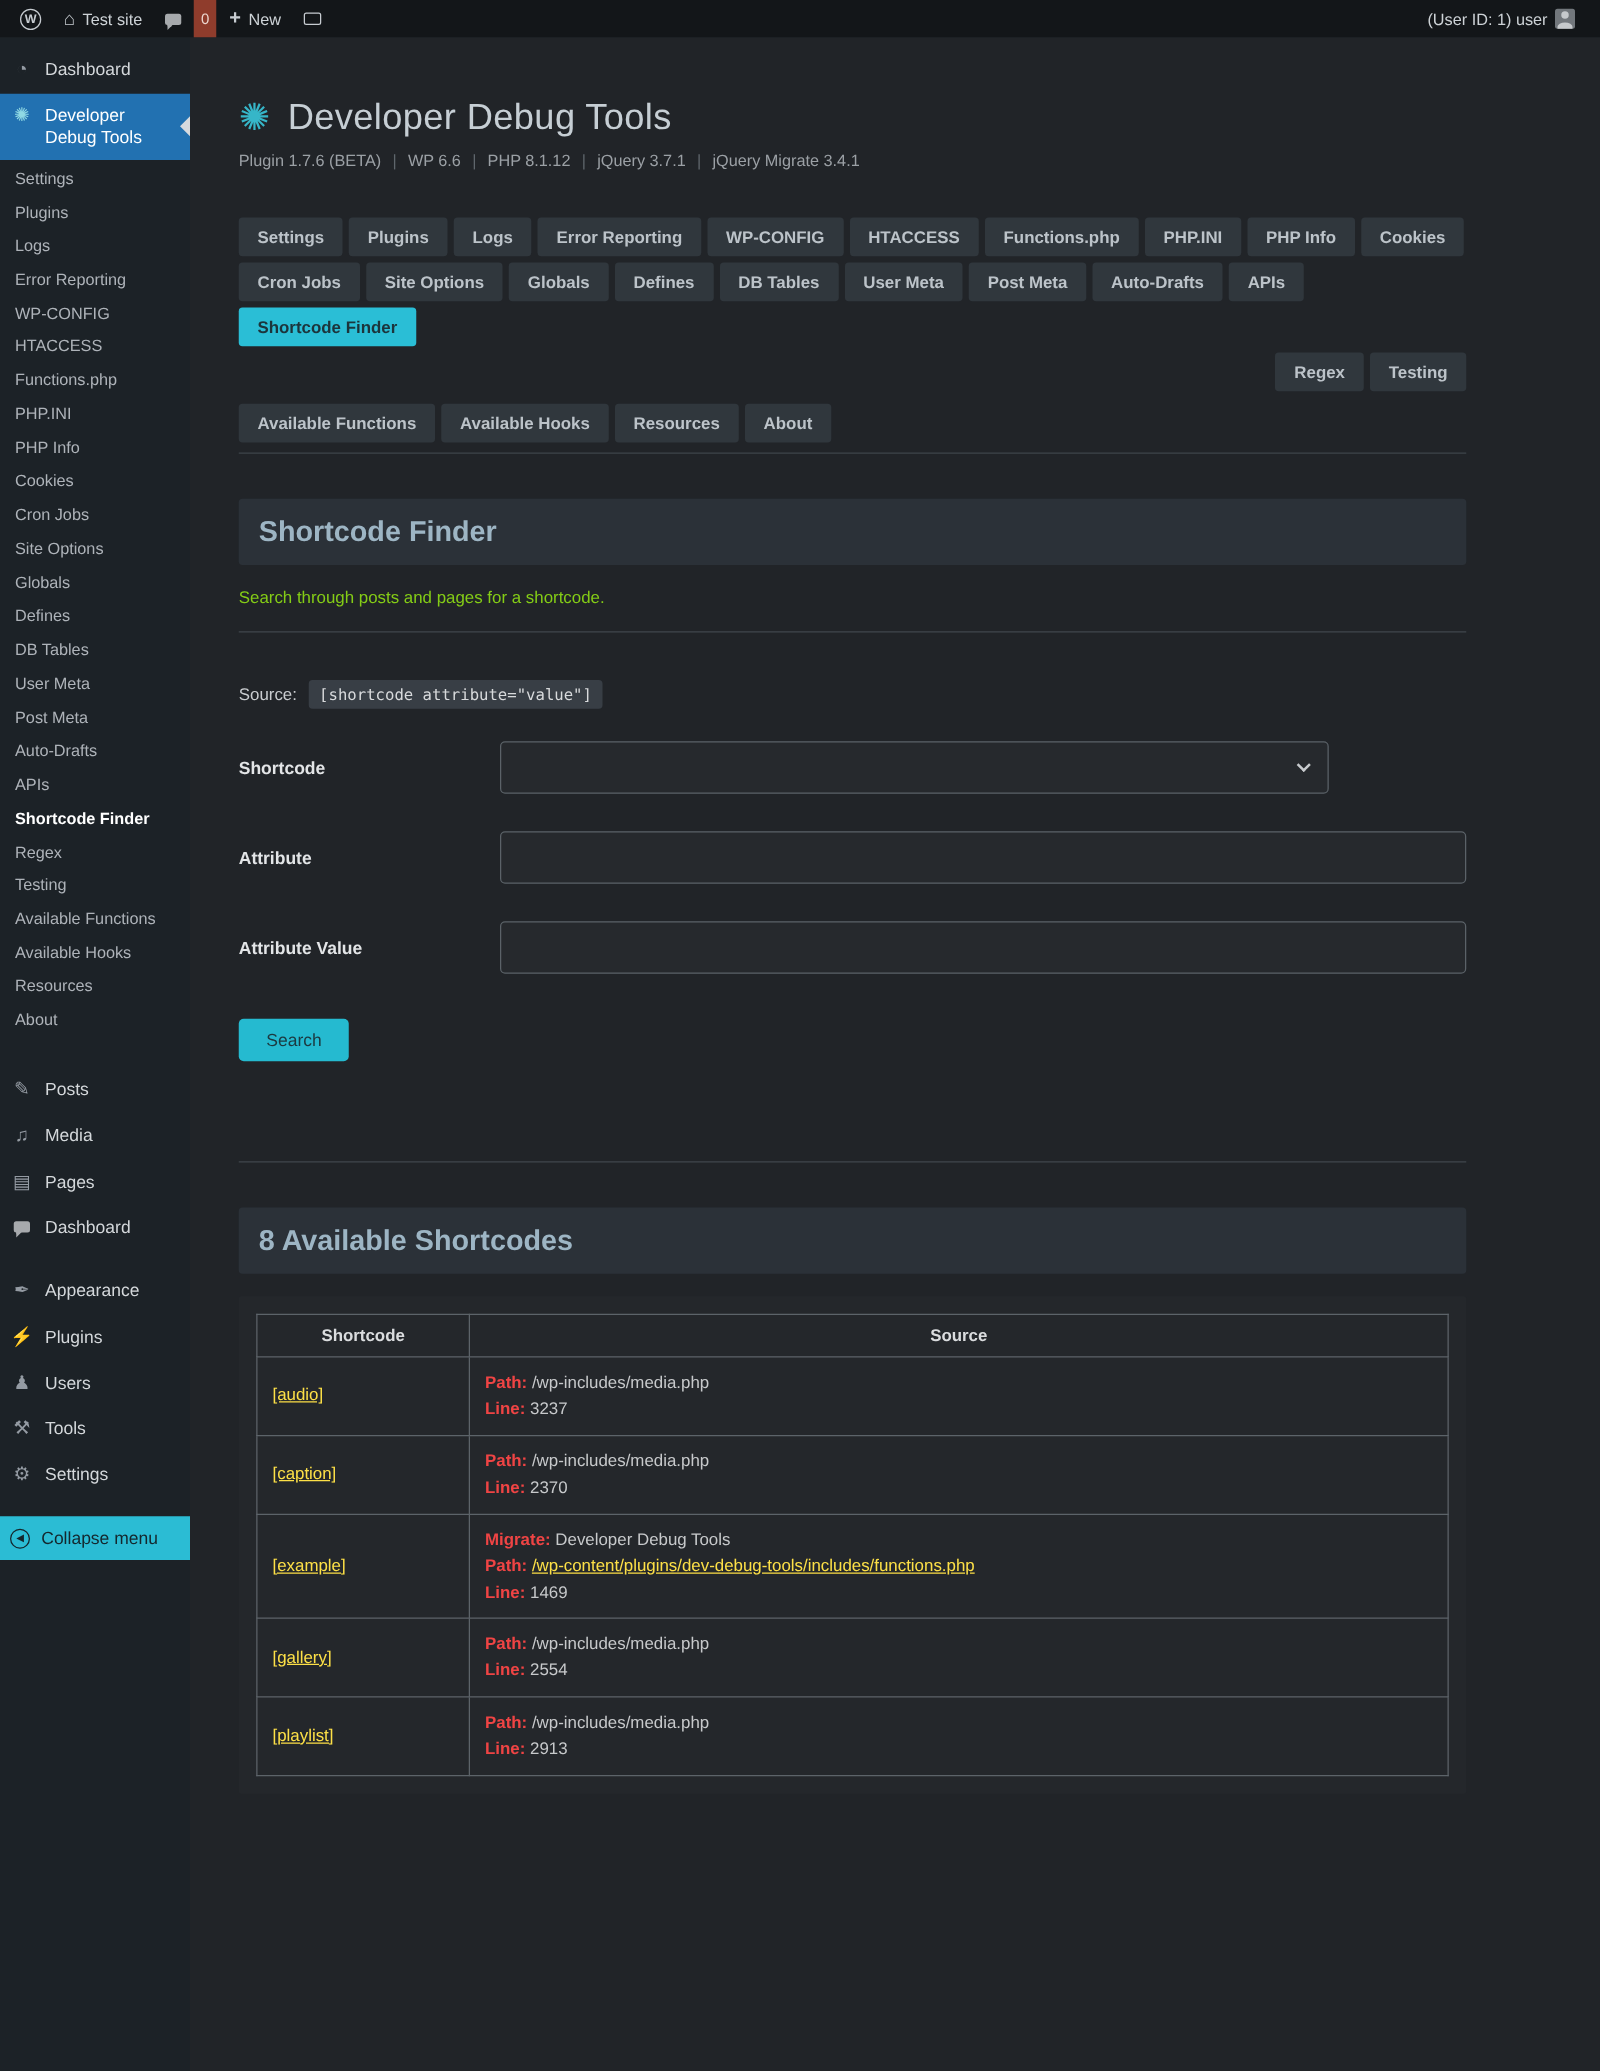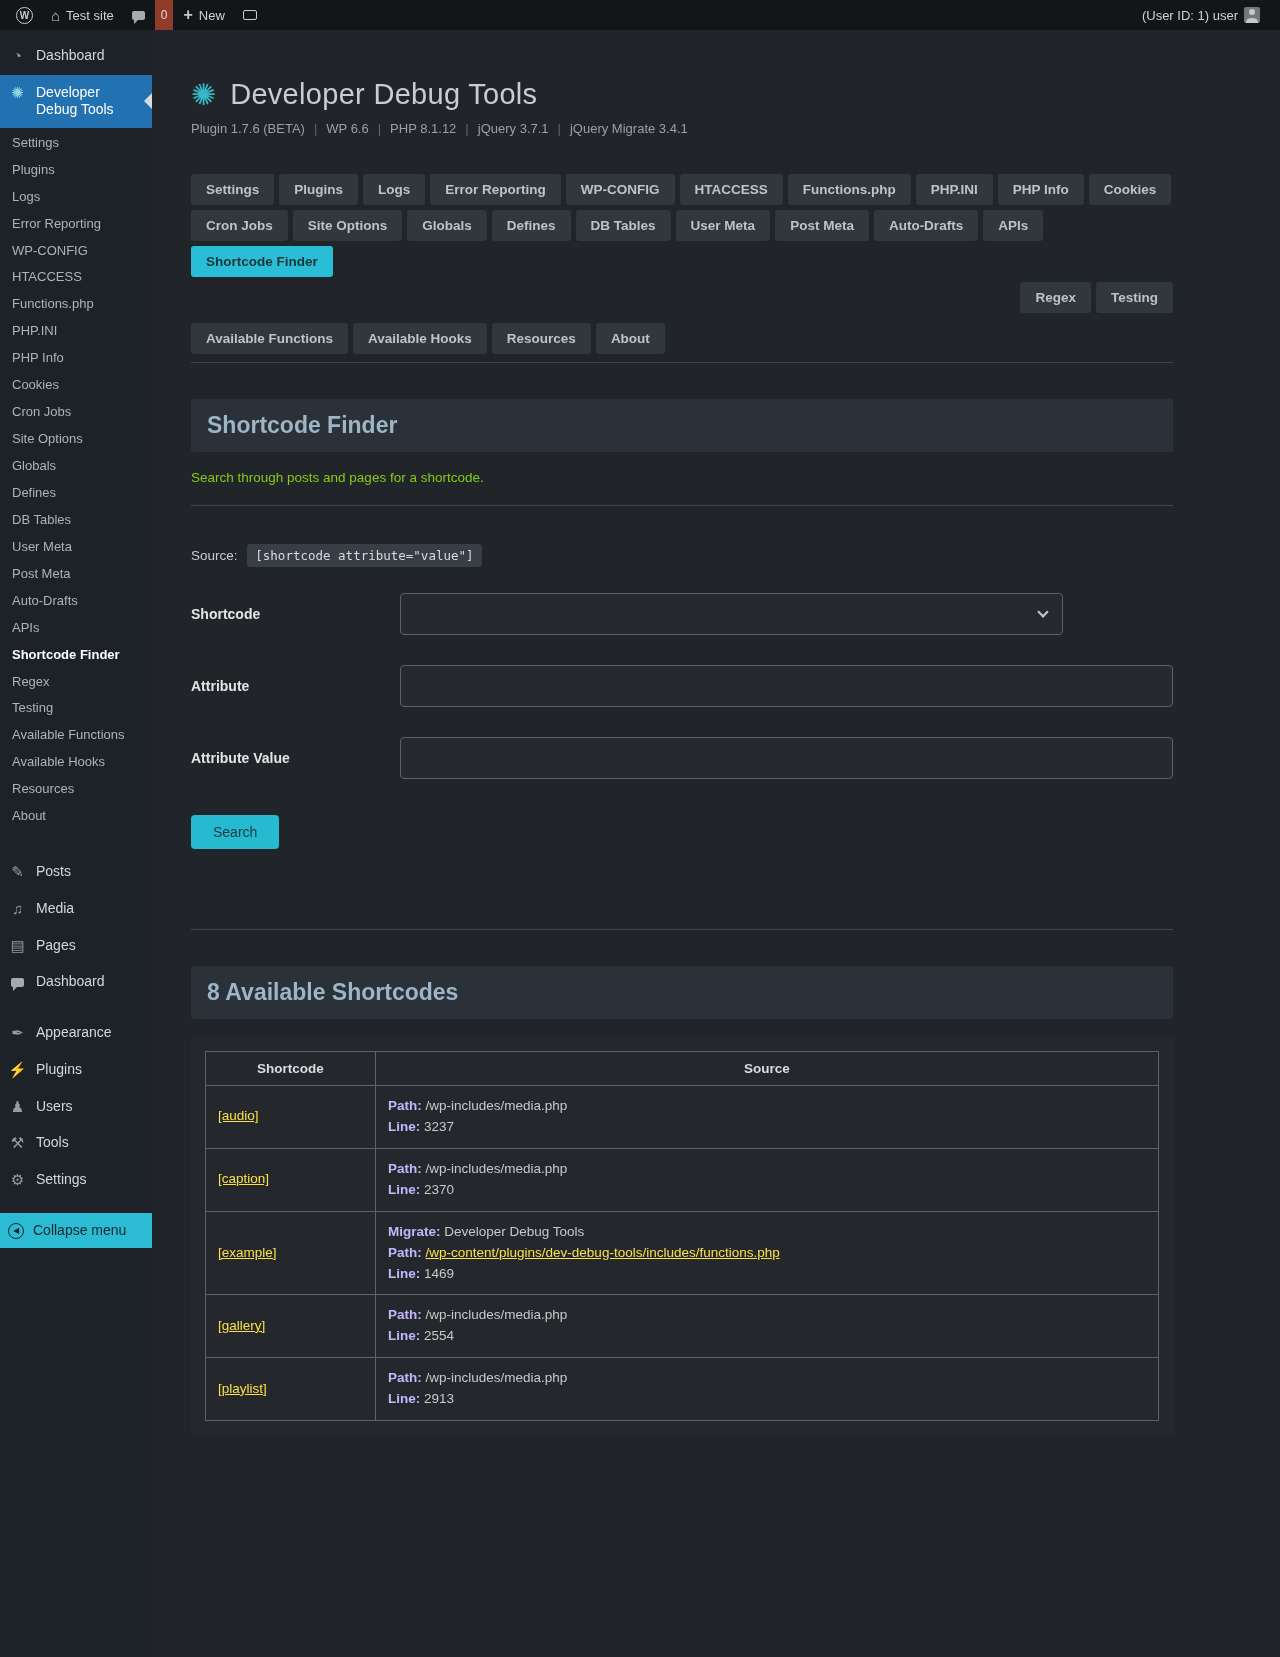--- a/index.html
+++ b/index.html
@@ -88,21 +88,21 @@
     border-right:2px solid #c8cbce;border-bottom:2px solid #c8cbce;transform:rotate(45deg);pointer-events:none}
   .search-btn{margin-top:36px;background:#25bad0;color:#1c3940;border:none;border-radius:4px;
     padding:9px 22px;font-size:14px;font-family:inherit;cursor:pointer;font-weight:400}
   
   .table-wrap{background:#24272b;padding:14px;margin-top:18px;border-radius:2px}
   .sc-table{width:100%;border-collapse:collapse;font-size:13.5px}
   .sc-table th,.sc-table td{border:1px solid #5c6369;padding:10px 12px;vertical-align:middle}
   .sc-table th{text-align:center;color:#dadcde;font-weight:700;padding:9px;font-size:13.5px}
   .sc-table th:first-child{width:170px}
   .sc-table td{color:#c7c9cb;line-height:1.55}
-  .sc-table b{color:#c4b5fd;font-weight:700}
+  .sc-table b{color:#ef4444;font-weight:700}
   a.sc-link,a.path-link{color:#fde047;text-decoration:underline;cursor:pointer}
   .src-line{display:block}
 </style>
 </head>
 <body>
 
 <div class="adminbar">
   <div class="ab-left">
     <span class="ab-item">
         <span class="wp-circle">W</span>

